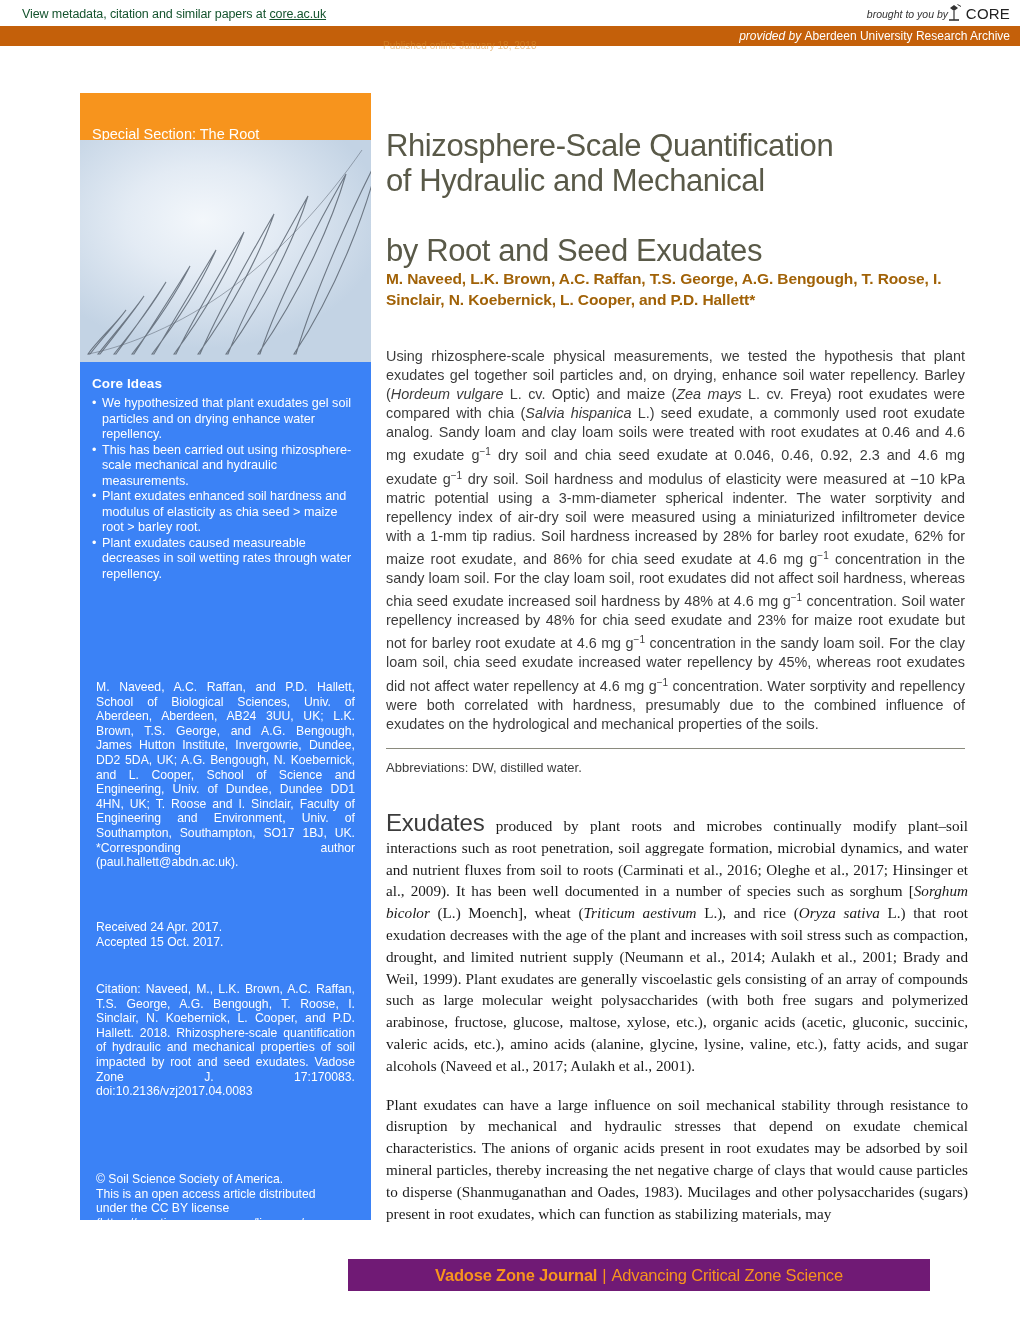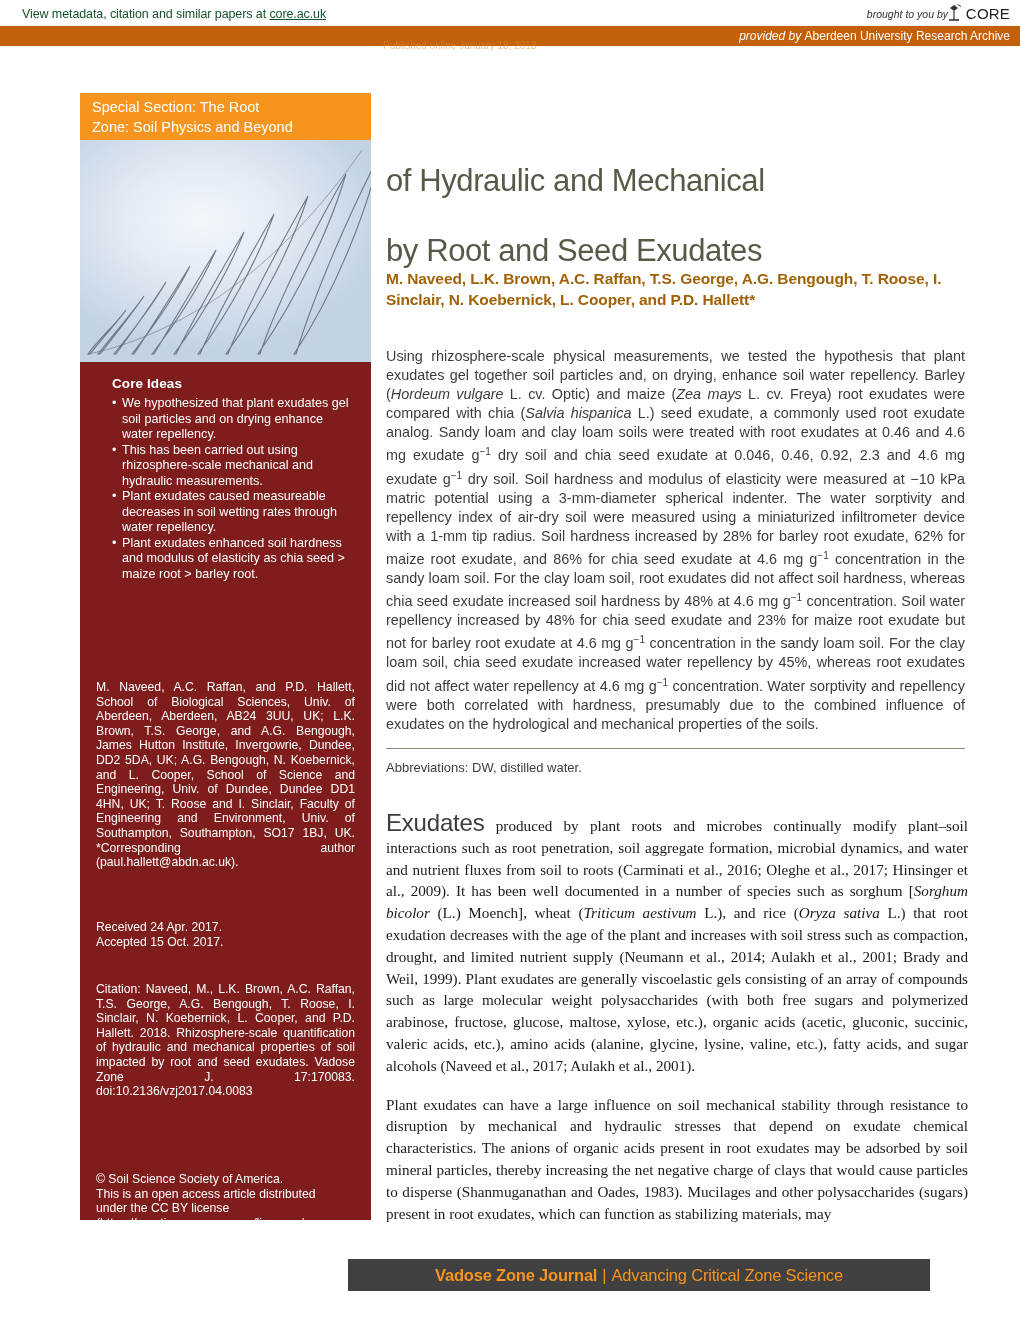--- a/index.html
+++ b/index.html
@@ -86,39 +86,40 @@
     width: 291px; height: 47px;
     background: #f7941d;
     box-sizing: border-box;
     padding: 4px 10px 0 12px;
   }
   #special-section-badge .line {
     color: #ffffff;
     font-size: 14.5px;
     line-height: 20px;
     white-space: nowrap;
+    margin-top: 27px;
   }
 
   #cover-figure {
     position: absolute;
     left: 80px; top: 140px;
     width: 291px; height: 222px;
     overflow: hidden;
     background:
       radial-gradient(ellipse 62% 58% at 42% 36%, #f3f7fb 0%, #e3ebf4 42%, #cfdcea 78%, #c3d3e4 100%);
   }
   #cover-figure svg { display: block; }
 
   #core-ideas-panel {
     position: absolute;
     left: 80px; top: 362px;
     width: 291px; height: 858px;
-    background: #7f1d1d;
+    background: #3b82f6;
     box-sizing: border-box;
-    padding: 14px 16px 0 32px;
+    padding: 14px 16px 0 12px;
     color: #ffffff;
   }
   #core-ideas-title {
     font-size: 13.5px;
     font-weight: bold;
     letter-spacing: 0.1px;
     margin-bottom: 5px;
   }
   .core-idea-item {
     font-size: 12.6px;
@@ -231,21 +232,21 @@
     font-size: 24px;
     color: #3c3c3c;
     letter-spacing: -0.2px;
   }
 
   
   #journal-footer {
     position: absolute;
     left: 348px; top: 1259px;
     width: 582px; height: 32px;
-    background: #404040;
+    background: #701a75;
     display: flex;
     align-items: center;
     justify-content: center;
   }
   #journal-footer .jf-title {
     color: #f7941d;
     font-weight: bold;
     font-size: 16.5px;
     letter-spacing: -0.2px;
   }
@@ -304,43 +305,43 @@
     <g fill="none" stroke="#5d6773" stroke-width="0.9" opacity="0.6">
       <path d="M8 214 C 40 208, 90 190, 140 156 C 196 118, 246 62, 282 10"></path>
     </g>
   </svg>
 </div>
 
 <div id="core-ideas-panel">
   <div id="core-ideas-title">Core Ideas</div>
   <div class="core-idea-item">We hypothesized that plant exudates gel soil particles and on drying enhance water repellency.</div>
   <div class="core-idea-item">This has been carried out using rhizosphere-scale mechanical and hydraulic measurements.</div>
+  <div class="core-idea-item">Plant exudates enhanced soil hardness and modulus of elasticity as chia seed &gt; maize root &gt; barley root.</div>
   <div class="core-idea-item">Plant exudates caused measureable decreases in soil wetting rates through water repellency.</div>
-  <div class="core-idea-item">Plant exudates enhanced soil hardness and modulus of elasticity as chia seed &gt; maize root &gt; barley root.</div>
 
   <div id="affiliations">M. Naveed, A.C. Raffan, and P.D. Hallett, School of Biological Sciences, Univ. of Aberdeen, Aberdeen, AB24 3UU, UK; L.K. Brown, T.S. George, and A.G. Bengough, James Hutton Institute, Invergowrie, Dundee, DD2 5DA, UK; A.G. Bengough, N. Koebernick, and L. Cooper, School of Science and Engineering, Univ. of Dundee, Dundee DD1 4HN, UK; T. Roose and I. Sinclair, Faculty of Engineering and Environment, Univ. of Southampton, Southampton, SO17 1BJ, UK. *Corresponding author (paul.hallett@abdn.ac.uk).</div>
 
   <div id="dates-block">
     <div>Received 24 Apr. 2017.</div>
     <div>Accepted 15 Oct. 2017.</div>
   </div>
 
   <div id="citation-block">Citation: Naveed, M., L.K. Brown, A.C. Raffan, T.S. George, A.G. Bengough, T. Roose, I. Sinclair, N. Koebernick, L. Cooper, and P.D. Hallett. 2018. Rhizosphere-scale quantification of hydraulic and mechanical properties of soil impacted by root and seed exudates. Vadose Zone J. 17:170083. doi:10.2136/vzj2017.04.0083</div>
 
   <div id="license-block">
     <div>© Soil Science Society of America.</div>
     <div>This is an open access article distributed</div>
     <div>under the CC BY license</div>
     <div>(https://creativecommons.org/licenses/</div>
     <div>by/4.0/).</div>
   </div>
 </div>
 
 <h1 id="article-title" style="margin:0;font-weight:normal;">
-  <br>
+  <span>Rhizosphere-Scale Quantification</span><br>
   <span>of Hydraulic and Mechanical</span><br>
   <br>
   <span>by Root and Seed Exudates</span>
 </h1>
 
 <div id="author-list">M. Naveed, L.K. Brown, A.C. Raffan, T.S. George, A.G. Bengough, T. Roose, I. Sinclair, N. Koebernick, L. Cooper, and P.D. Hallett*</div>
 
 <div id="abstract">
   <span>Using rhizosphere-scale physical measurements, we tested the hypothesis that plant exudates gel together soil particles and, on drying, enhance soil water repellency. Barley (</span><i>Hordeum vulgare</i><span> L. cv. Optic) and maize (</span><i>Zea mays</i><span> L. cv. Freya) root exudates were compared with chia (</span><i>Salvia hispanica</i><span> L.) seed exudate, a commonly used root exudate analog. Sandy loam and clay loam soils were treated with root exudates at 0.46 and 4.6 mg exudate g</span><sup>−1</sup><span> dry soil and chia seed exudate at 0.046, 0.46, 0.92, 2.3 and 4.6 mg exudate g</span><sup>−1</sup><span> dry soil. Soil hardness and modulus of elasticity were measured at −10 kPa matric potential using a 3-mm-diameter spherical indenter. The water sorptivity and repellency index of air-dry soil were measured using a miniaturized infiltrometer device with a 1-mm tip radius. Soil hardness increased by 28% for barley root exudate, 62% for maize root exudate, and 86% for chia seed exudate at 4.6 mg g</span><sup>−1</sup><span> concentration in the sandy loam soil. For the clay loam soil, root exudates did not affect soil hardness, whereas chia seed exudate increased soil hardness by 48% at 4.6 mg g</span><sup>−1</sup><span> concentration. Soil water repellency increased by 48% for chia seed exudate and 23% for maize root exudate but not for barley root exudate at 4.6 mg g</span><sup>−1</sup><span> concentration in the sandy loam soil. For the clay loam soil, chia seed exudate increased water repellency by 45%, whereas root exudates did not affect water repellency at 4.6 mg g</span><sup>−1</sup><span> concentration. Water sorptivity and repellency were both correlated with hardness, presumably due to the combined influence of exudates on the hydrological and mechanical properties of the soils.</span>
 </div>

